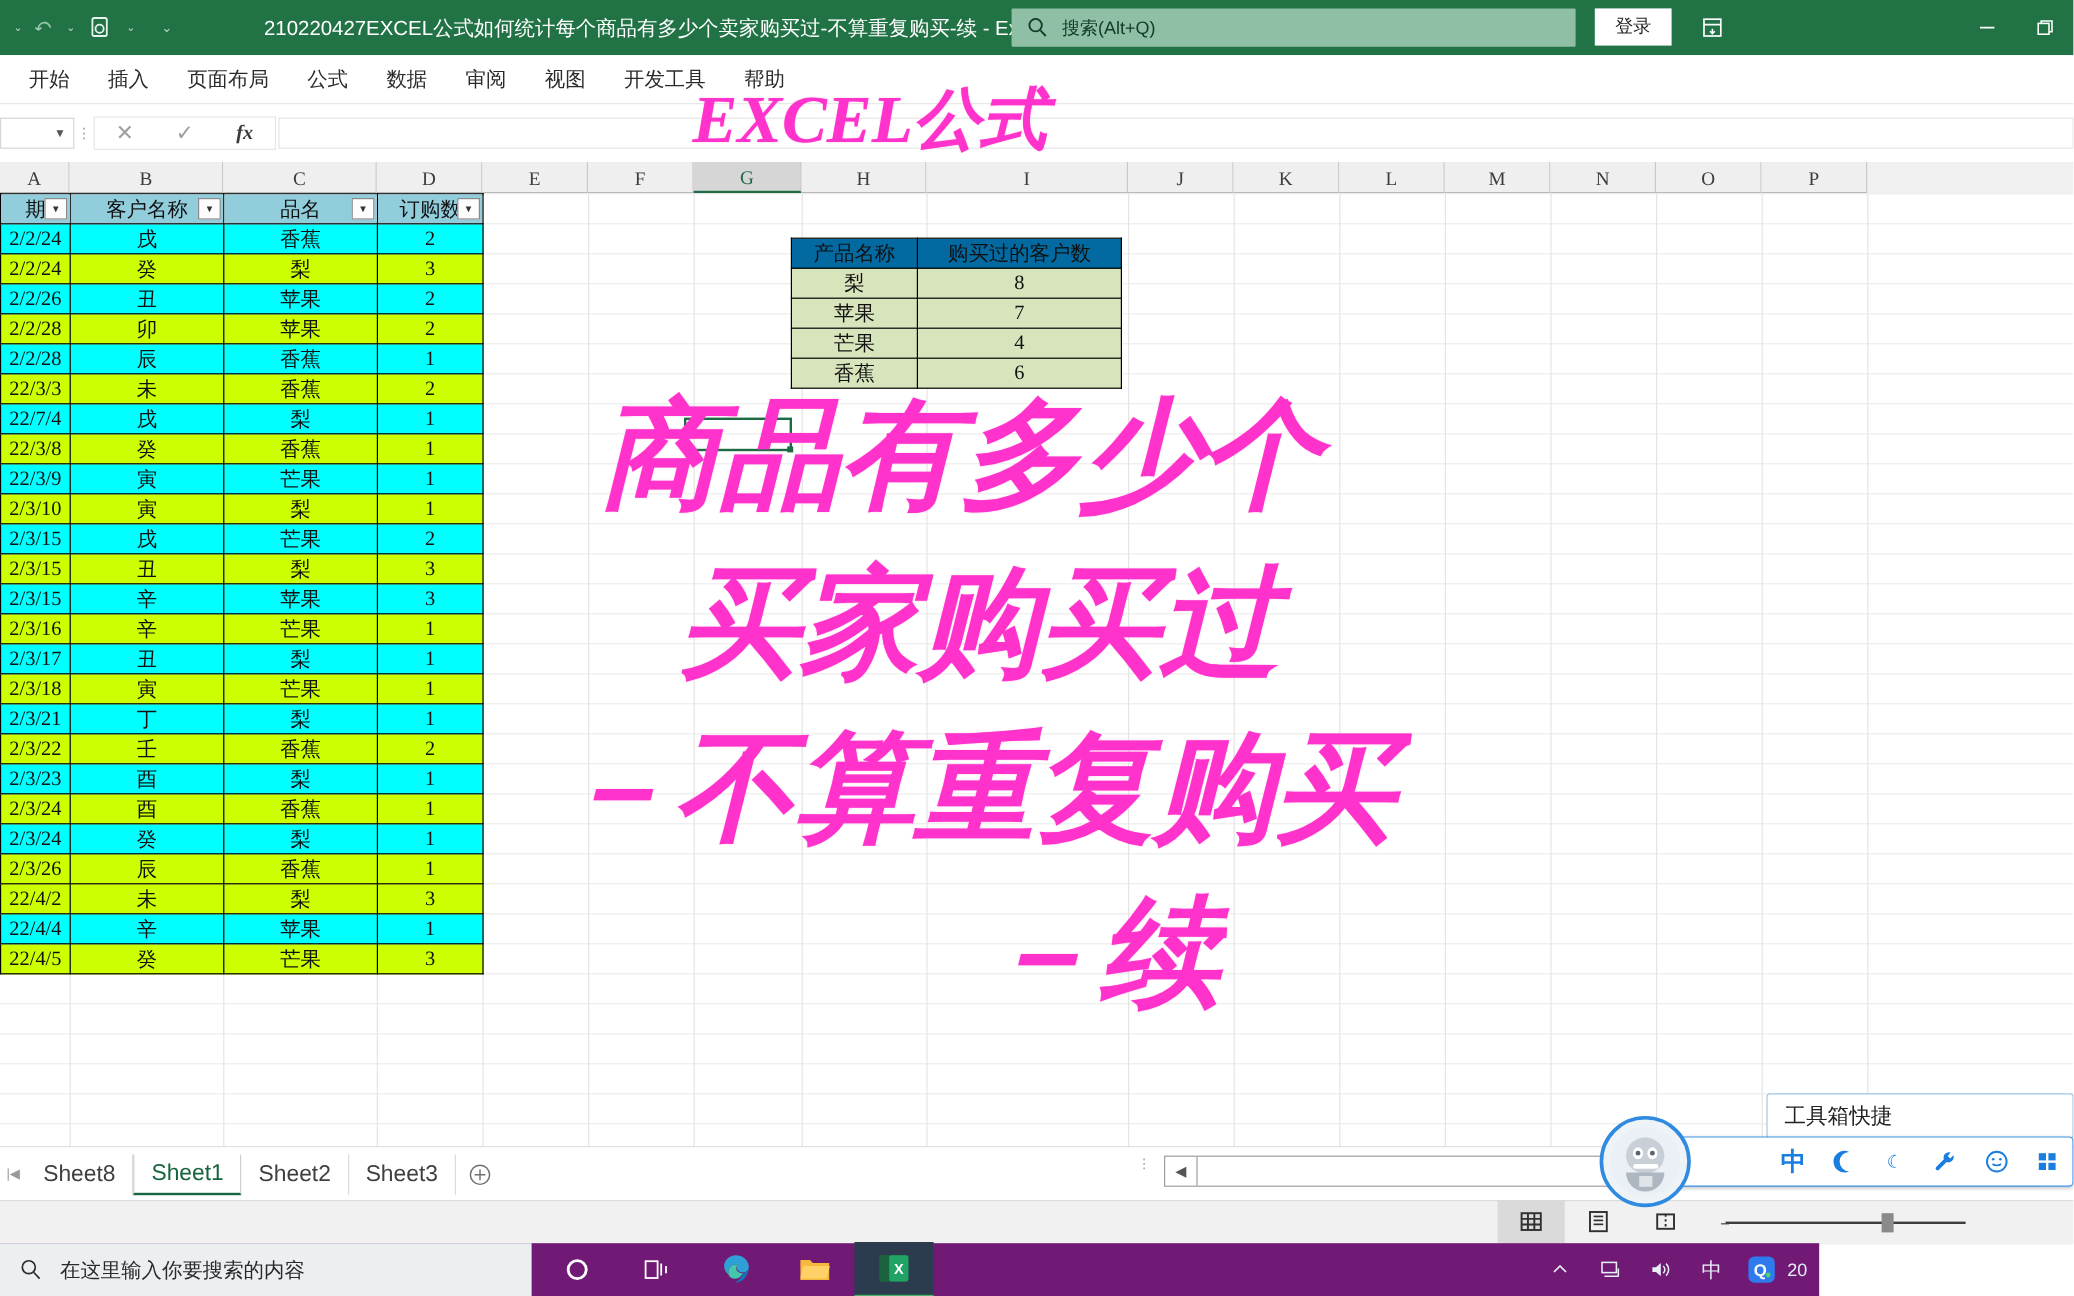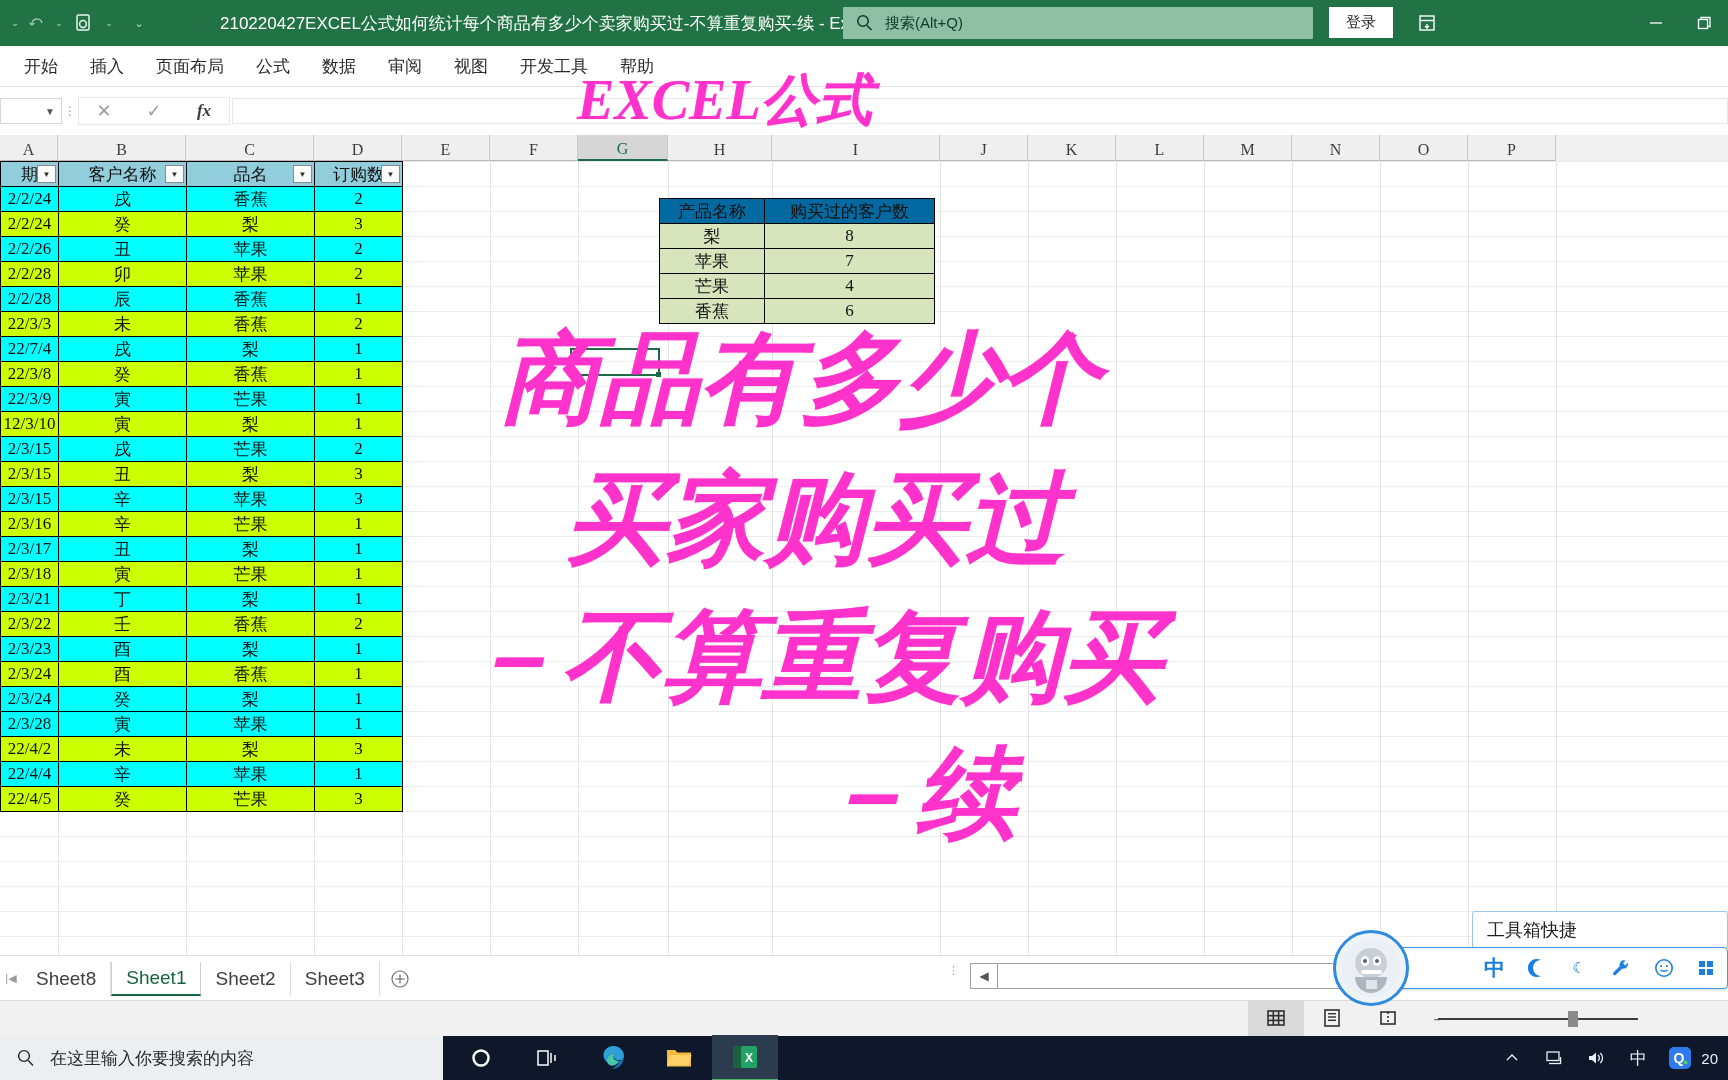--- a/index.html
+++ b/index.html
@@ -182,21 +182,21 @@
     background:#eef3f7;border:3px solid #2f8ae0;box-sizing:border-box;overflow:hidden;
     display:flex;align-items:center;justify-content:center;
   }
   .tooltip{
     position:absolute;left:1472px;top:911px;width:256px;height:38px;background:#ffffff;
     border:1px solid #9ec8ea;border-radius:3px;display:flex;align-items:center;padding-left:14px;
     box-sizing:border-box;font-size:18px;color:#222;
   }
 
   
-  .taskbar{position:absolute;left:0;top:1036px;width:1728px;height:44px;background:#0f172a;display:flex;align-items:center;}
+  .taskbar{position:absolute;left:0;top:1036px;width:1516px;height:44px;background:#701a75;display:flex;align-items:center;}
   .tb-search{
     position:absolute;left:0;top:0;width:443px;height:44px;background:#eceff2;display:flex;align-items:center;
   }
   .tb-search .sicon{margin-left:16px;display:flex;align-items:center;}
   .tb-search .stext{margin-left:14px;font-size:17px;color:#2a2a2a;}
   .tb-icons{position:absolute;left:448px;top:0;height:44px;display:flex;align-items:center;}
   .tb-ic{width:66px;height:44px;display:flex;align-items:center;justify-content:center;}
   .tb-ic.active{background:#2c3c4e;border-bottom:2px solid #4ab36a;}
   .tray{position:absolute;right:0;top:0;height:44px;display:flex;align-items:center;padding-right:6px;}
   .tray-ic{width:42px;height:44px;display:flex;align-items:center;justify-content:center;color:#e8eef5;font-size:18px;}
@@ -413,21 +413,21 @@
               <td class="lime c-c">香蕉</td>
               <td class="lime c-d">1</td>
             </tr>
             <tr>
               <td class="cyan c-a">22/3/9</td>
               <td class="cyan c-b">寅</td>
               <td class="cyan c-c">芒果</td>
               <td class="cyan c-d">1</td>
             </tr>
             <tr>
-              <td class="lime c-a">12/3/10</td>
+              <td class="lime c-a">2/3/10</td>
               <td class="lime c-b">寅</td>
               <td class="lime c-c">梨</td>
               <td class="lime c-d">1</td>
             </tr>
             <tr>
               <td class="cyan c-a">2/3/15</td>
               <td class="cyan c-b">戌</td>
               <td class="cyan c-c">芒果</td>
               <td class="cyan c-d">2</td>
             </tr>
@@ -485,24 +485,24 @@
               <td class="lime c-c">香蕉</td>
               <td class="lime c-d">1</td>
             </tr>
             <tr>
               <td class="cyan c-a">2/3/24</td>
               <td class="cyan c-b">癸</td>
               <td class="cyan c-c">梨</td>
               <td class="cyan c-d">1</td>
             </tr>
             <tr>
-              <td class="cyan c-a">2/3/28</td>
-              <td class="cyan c-b">寅</td>
-              <td class="cyan c-c">苹果</td>
-              <td class="cyan c-d">1</td>
+              <td class="lime c-a">2/3/26</td>
+              <td class="lime c-b">辰</td>
+              <td class="lime c-c">香蕉</td>
+              <td class="lime c-d">1</td>
             </tr>
             <tr>
               <td class="lime c-a">22/4/2</td>
               <td class="lime c-b">未</td>
               <td class="lime c-c">梨</td>
               <td class="lime c-d">3</td>
             </tr>
             <tr>
               <td class="cyan c-a">22/4/4</td>
               <td class="cyan c-b">辛</td>

